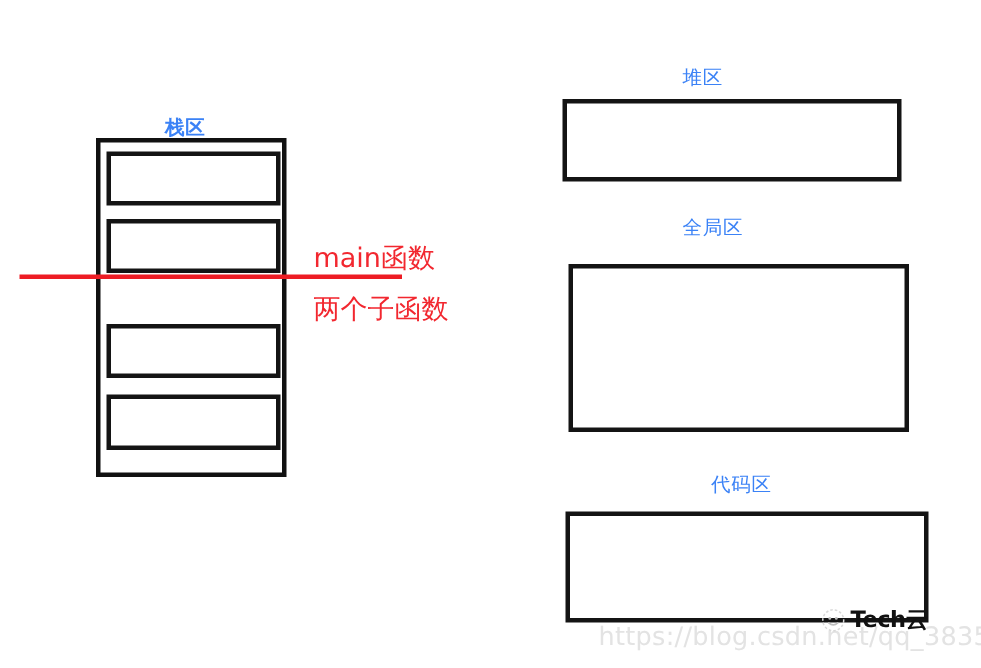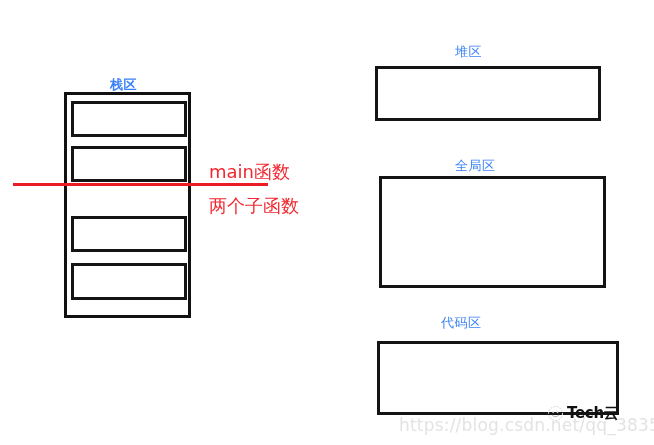--- a/index.html
+++ b/index.html
@@ -73,24 +73,24 @@
     white-space: nowrap;
     font-weight: 500;
   }
   #note-main  { left: 209px; top: 160px; }
   #note-subs  { left: 209px; top: 194px; }
 
   
   #label-heap    { left: 455px; top: 43px;  }
   #box-heap      { left: 375px; top: 66px;  width: 226px; height: 55px; }
 
-  #label-global  { left: 455px; top: 157px; }
+  #label-global  { left: 455px; top: 143px; }
   #box-global    { left: 379px; top: 176px; width: 227px; height: 112px; }
 
-  #label-code    { left: 441px; top: 314px; }
+  #label-code    { left: 474px; top: 314px; }
   #box-code      { left: 377px; top: 341px; width: 242px; height: 74px; }
 
   
   #watermark-url {
     position: absolute;
     left: 399px;
     top: 415px;
     font-size: 17px;
     color: #e3e3e3;
     white-space: nowrap;

